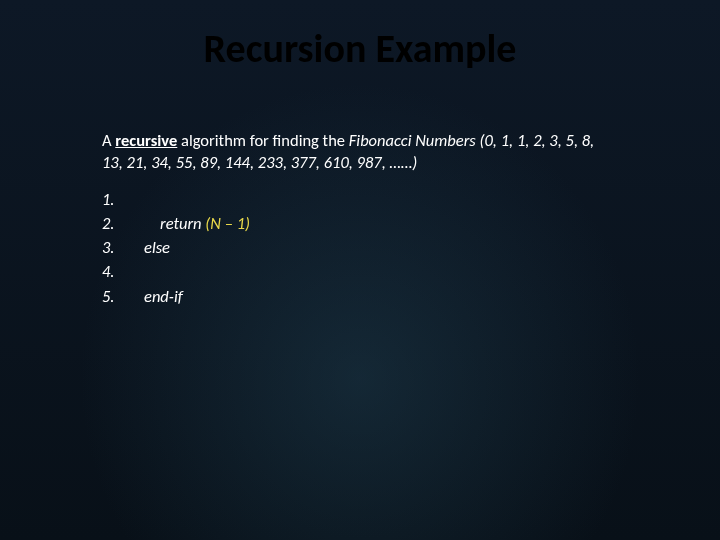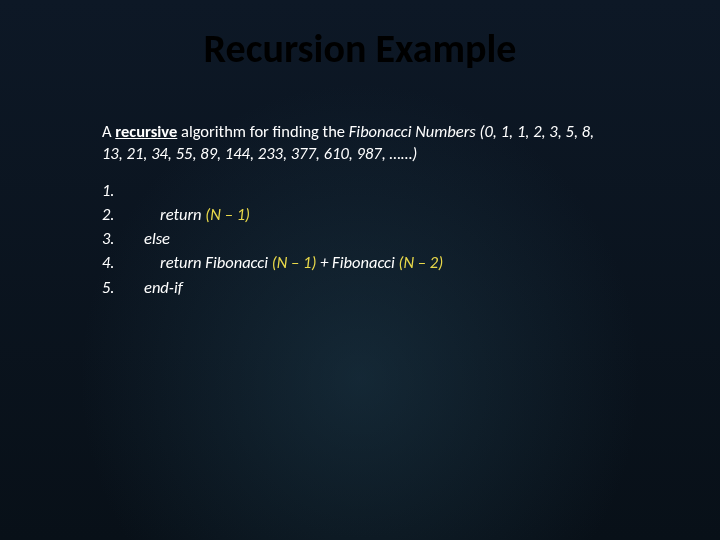--- a/index.html
+++ b/index.html
@@ -21,21 +21,21 @@
     width: 100%;
     text-align: center;
     font-size: 40px;
     font-weight: 700;
     color: #000;
     letter-spacing: 0px;
   }
   .content-box {
     position: absolute;
     left: 88px;
-    top: 110px;
+    top: 119px;
     width: 544px;
     padding: 10px 14px 16px 14px;
     background: rgba(0,0,0,0.0);
     color: #fff;
     font-size: 16.5px;
     line-height: 1.35;
     font-style: italic;
   }
   .intro { margin-bottom: 14px; }
   .intro .normal { font-style: normal; }
@@ -80,22 +80,19 @@
     </span>
   </div>
 
   <div class="step">
     <span class="num">3.</span>
     <span class="ind1">else</span>
   </div>
 
   <div class="step">
     <span class="num">4.</span>
-    <span class="ind2">
-      <span> return Fibonacci </span><span class="y">(N – 1) </span><span>+ Fibonacci </span><span class="y">(N – 2)</span>
-    </span>
   </div>
 
   <div class="step">
     <span class="num">5.</span>
     <span class="ind1">end-if</span>
   </div>
 </div>
 
 </body></html>

